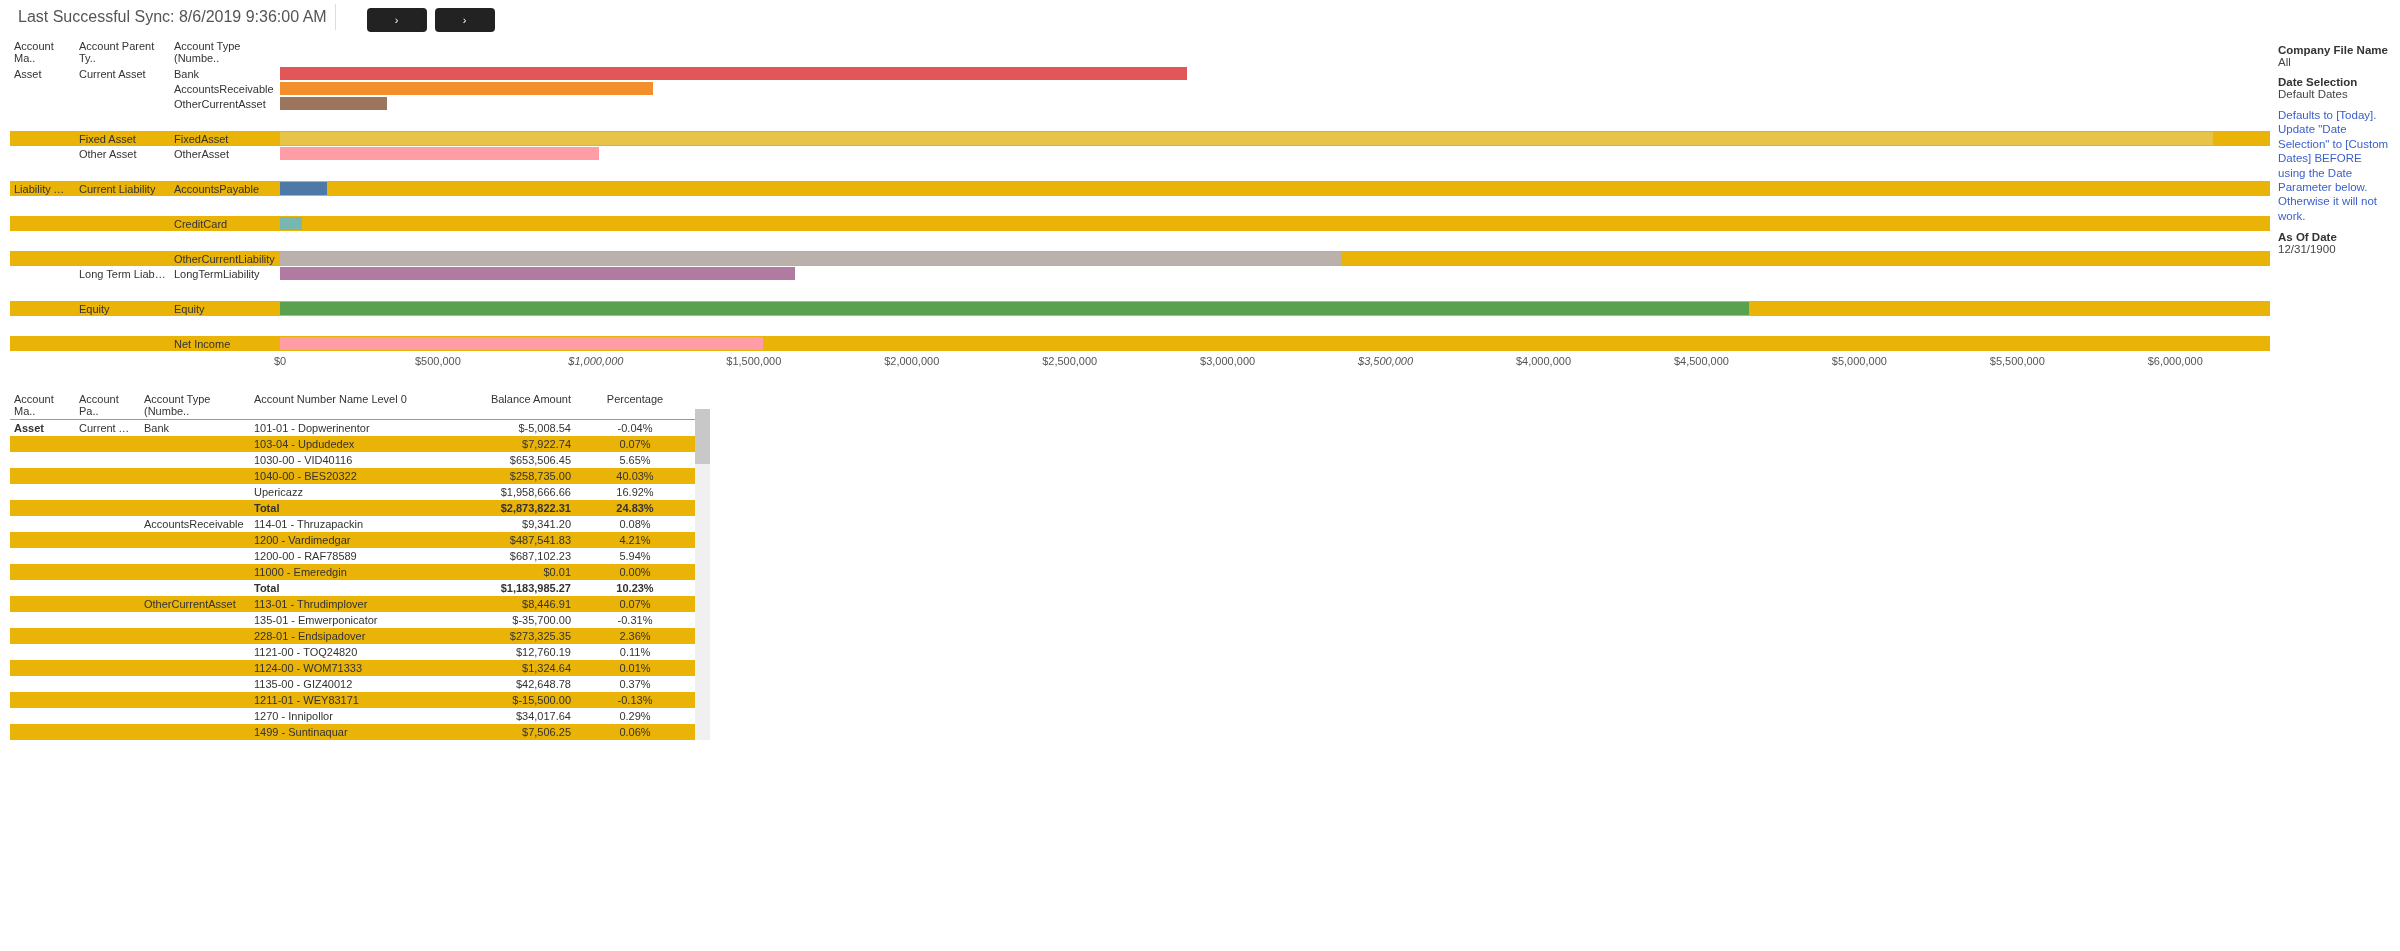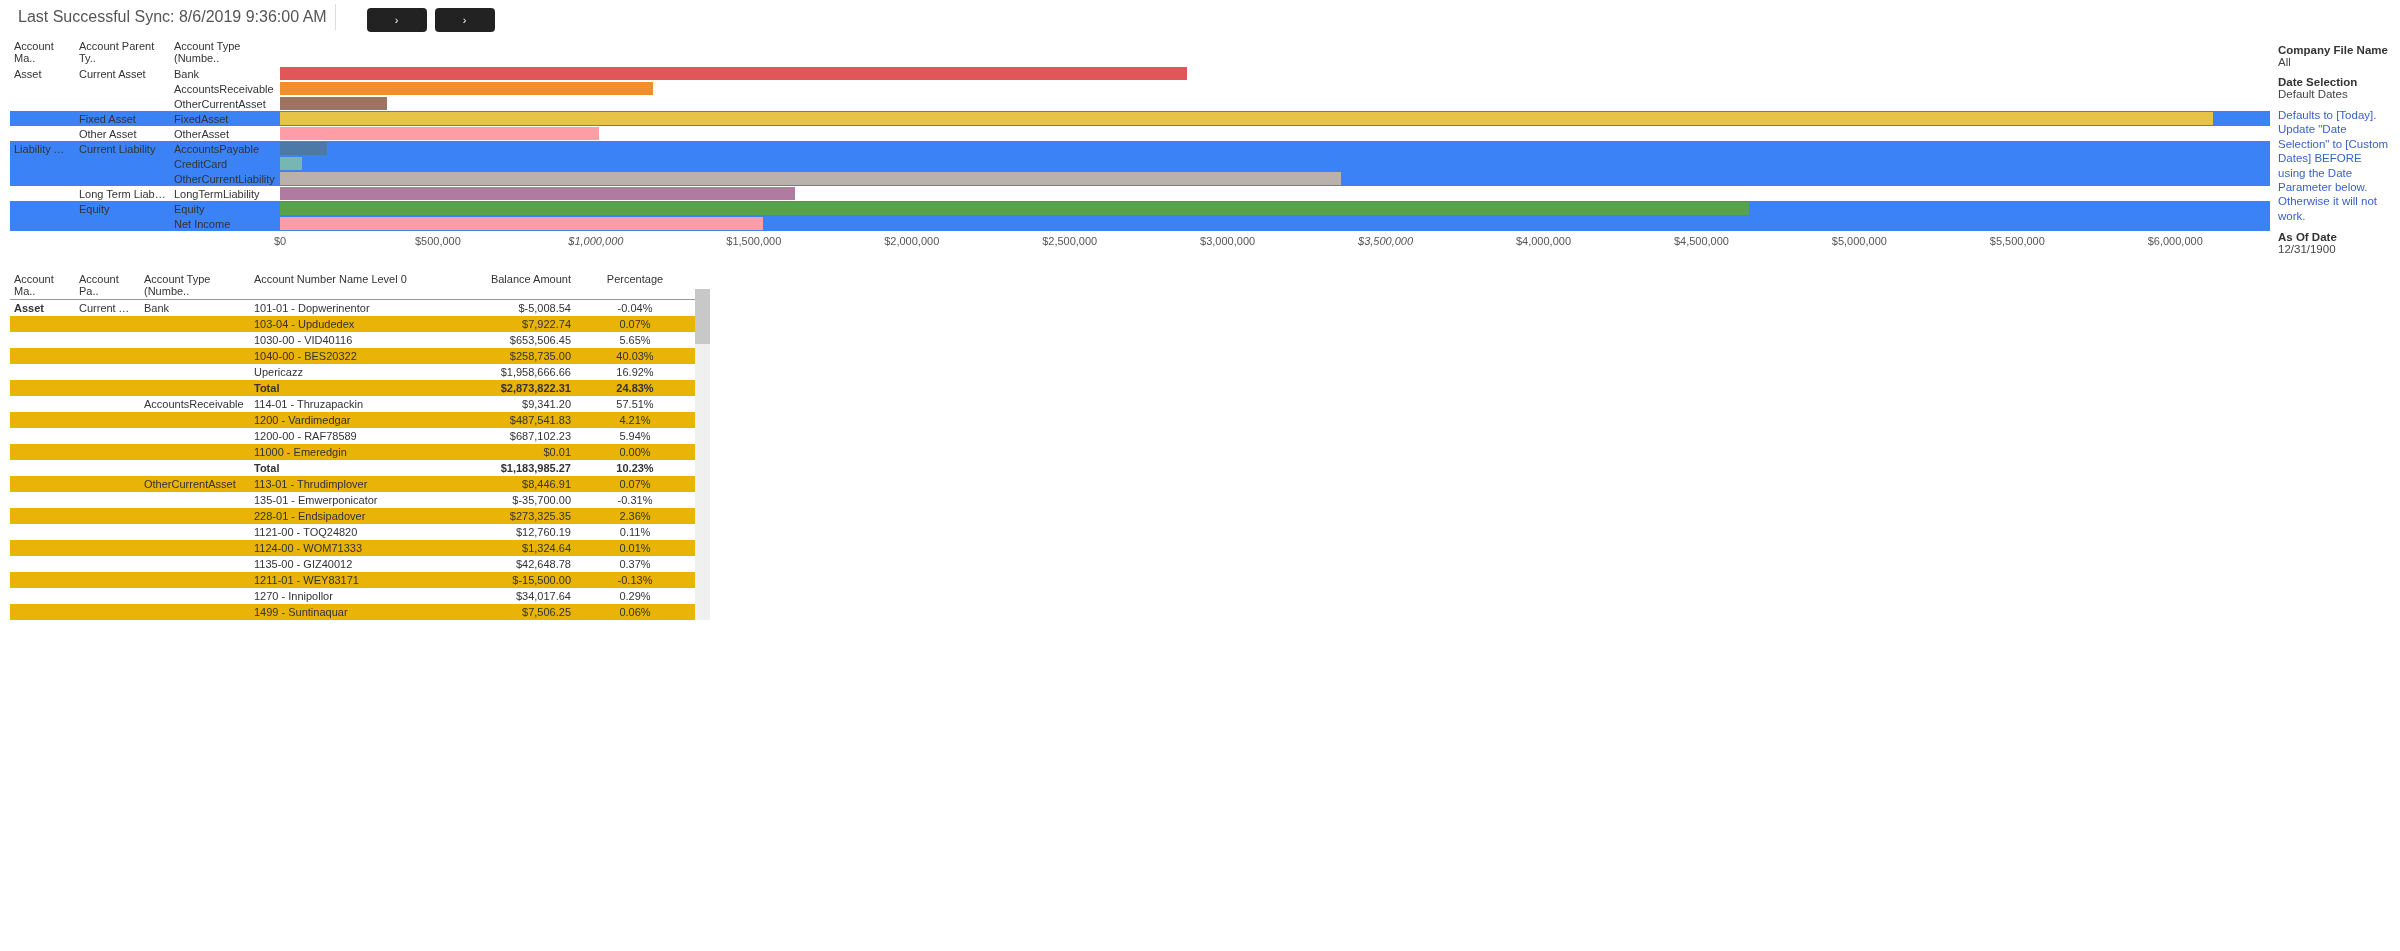--- a/index.html
+++ b/index.html
@@ -21,21 +21,21 @@
   
   .barchart { margin-top:2px; }
   .bc-head { display:flex; font-size:11px; color:#333; }
   .bc-head > div { padding:2px 4px; }
   .col-am  { width:65px; }               
   .col-apt { width:95px; }               
   .col-at  { width:110px; }              
   .col-plot{ flex:1; position:relative; }
   .bc-rows { }
   .bc-row { display:flex; align-items:center; height:15px; }
-  .bc-row.alt { background:#3b82f6; }
+  .bc-row.alt { background:#eab308;margin-top:20px; }
   .bc-row > div { padding:0 4px; }
   .bc-row .lbl { white-space:nowrap; overflow:hidden; text-overflow:ellipsis; }
   .plotcell { position:relative; height:100%; flex:1; }
   .bc-row .bar { position:absolute; top:1px; bottom:1px; left:0; }
   .axis { display:flex; margin-left:270px; height:20px; align-items:flex-start; padding-top:4px; }
   .axis .tick { position:relative; text-align:center; font-size:11px; color:#555; transform:translateX(-50%); }
   .axis-row { position:relative; }
 
   
   .detail { margin-top:20px; width:700px; position:relative; }
@@ -247,21 +247,21 @@
               <div class="c-an">Total</div>
               <div class="c-bal">$2,873,822.31</div>
               <div class="c-pct">24.83%</div>
             </div>
             <div class="dt-row">
               <div class="c-am "></div>
               <div class="c-apt"></div>
               <div class="c-at">AccountsReceivable</div>
               <div class="c-an">114-01 - Thruzapackin</div>
               <div class="c-bal">$9,341.20</div>
-              <div class="c-pct">57.51%</div>
+              <div class="c-pct">0.08%</div>
             </div>
             <div class="dt-row alt">
               <div class="c-am "></div>
               <div class="c-apt"></div>
               <div class="c-at"></div>
               <div class="c-an">1200 - Vardimedgar</div>
               <div class="c-bal">$487,541.83</div>
               <div class="c-pct">4.21%</div>
             </div>
             <div class="dt-row">

